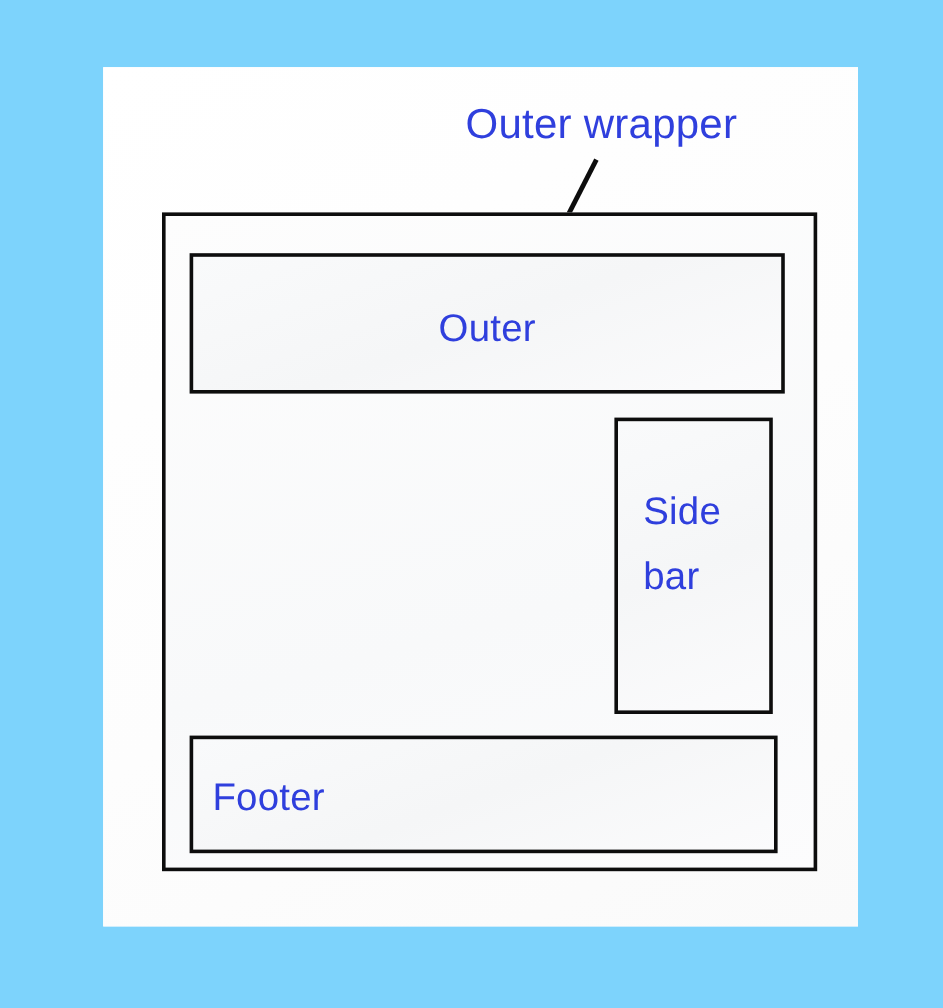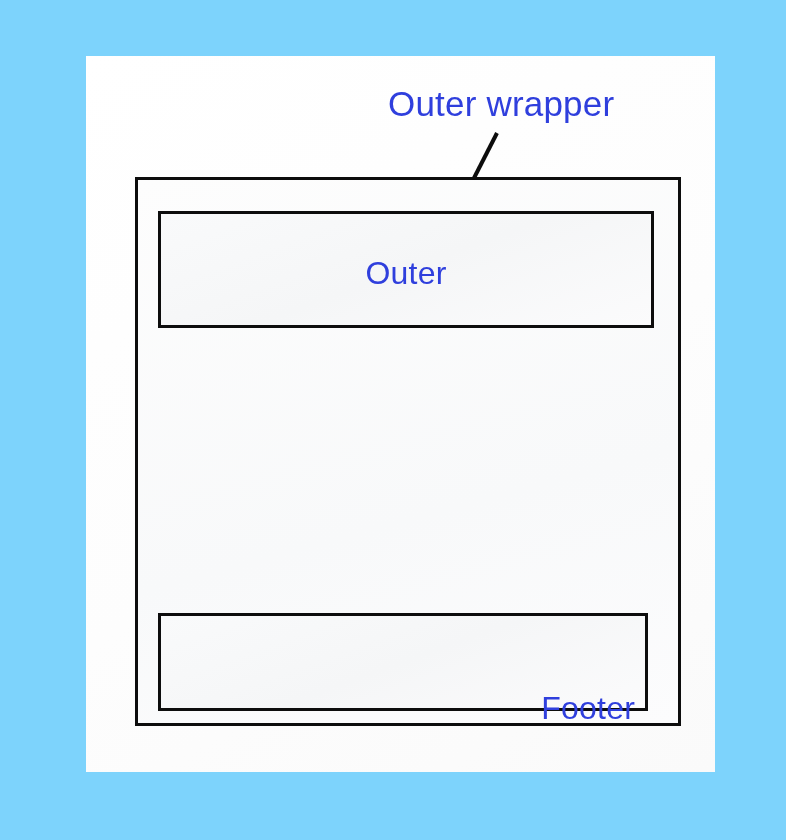--- a/index.html
+++ b/index.html
@@ -112,22 +112,21 @@
     text-align: left;
     white-space: pre-line;
     line-height: 1.68;
   }
 
   
   #footer-label {
     left: 16px;
     right: 10px;
     top: 30px;
-    text-align: right;
-    margin-top: 44px;
+    text-align: left;
   }
 
   
   #outer-wrapper-callout {
     position: absolute;
     left: 302px;  
     top: 28px;    
     color: #2f3fdd;
     font-size: 35px;
     font-weight: 400;
@@ -159,20 +158,24 @@
       <line x1="31" y1="5" x2="8" y2="50" stroke="#0d0d0d" stroke-width="4" stroke-linecap="butt"></line>
     </svg>
 
     <div class="dbox" id="outer-wrapper-box">
 
       <div class="dbox" id="header-box" style="left:20px; top:31px; width:496px; height:117px;">
         <div class="dlabel" id="header-label">Outer</div>
       </div>
 
 
+      <div class="dbox" id="sidebar-box" style="left:374px; top:168px; width:132px; height:247px;">
+        <div class="dlabel" id="sidebar-label">Side
+bar</div>
+      </div>
 
       <div class="dbox" id="footer-box" style="left:20px; top:433px; width:490px; height:98px;">
         <div class="dlabel" id="footer-label">Footer</div>
       </div>
 
     </div>
 
   </div>
 
 </div>

